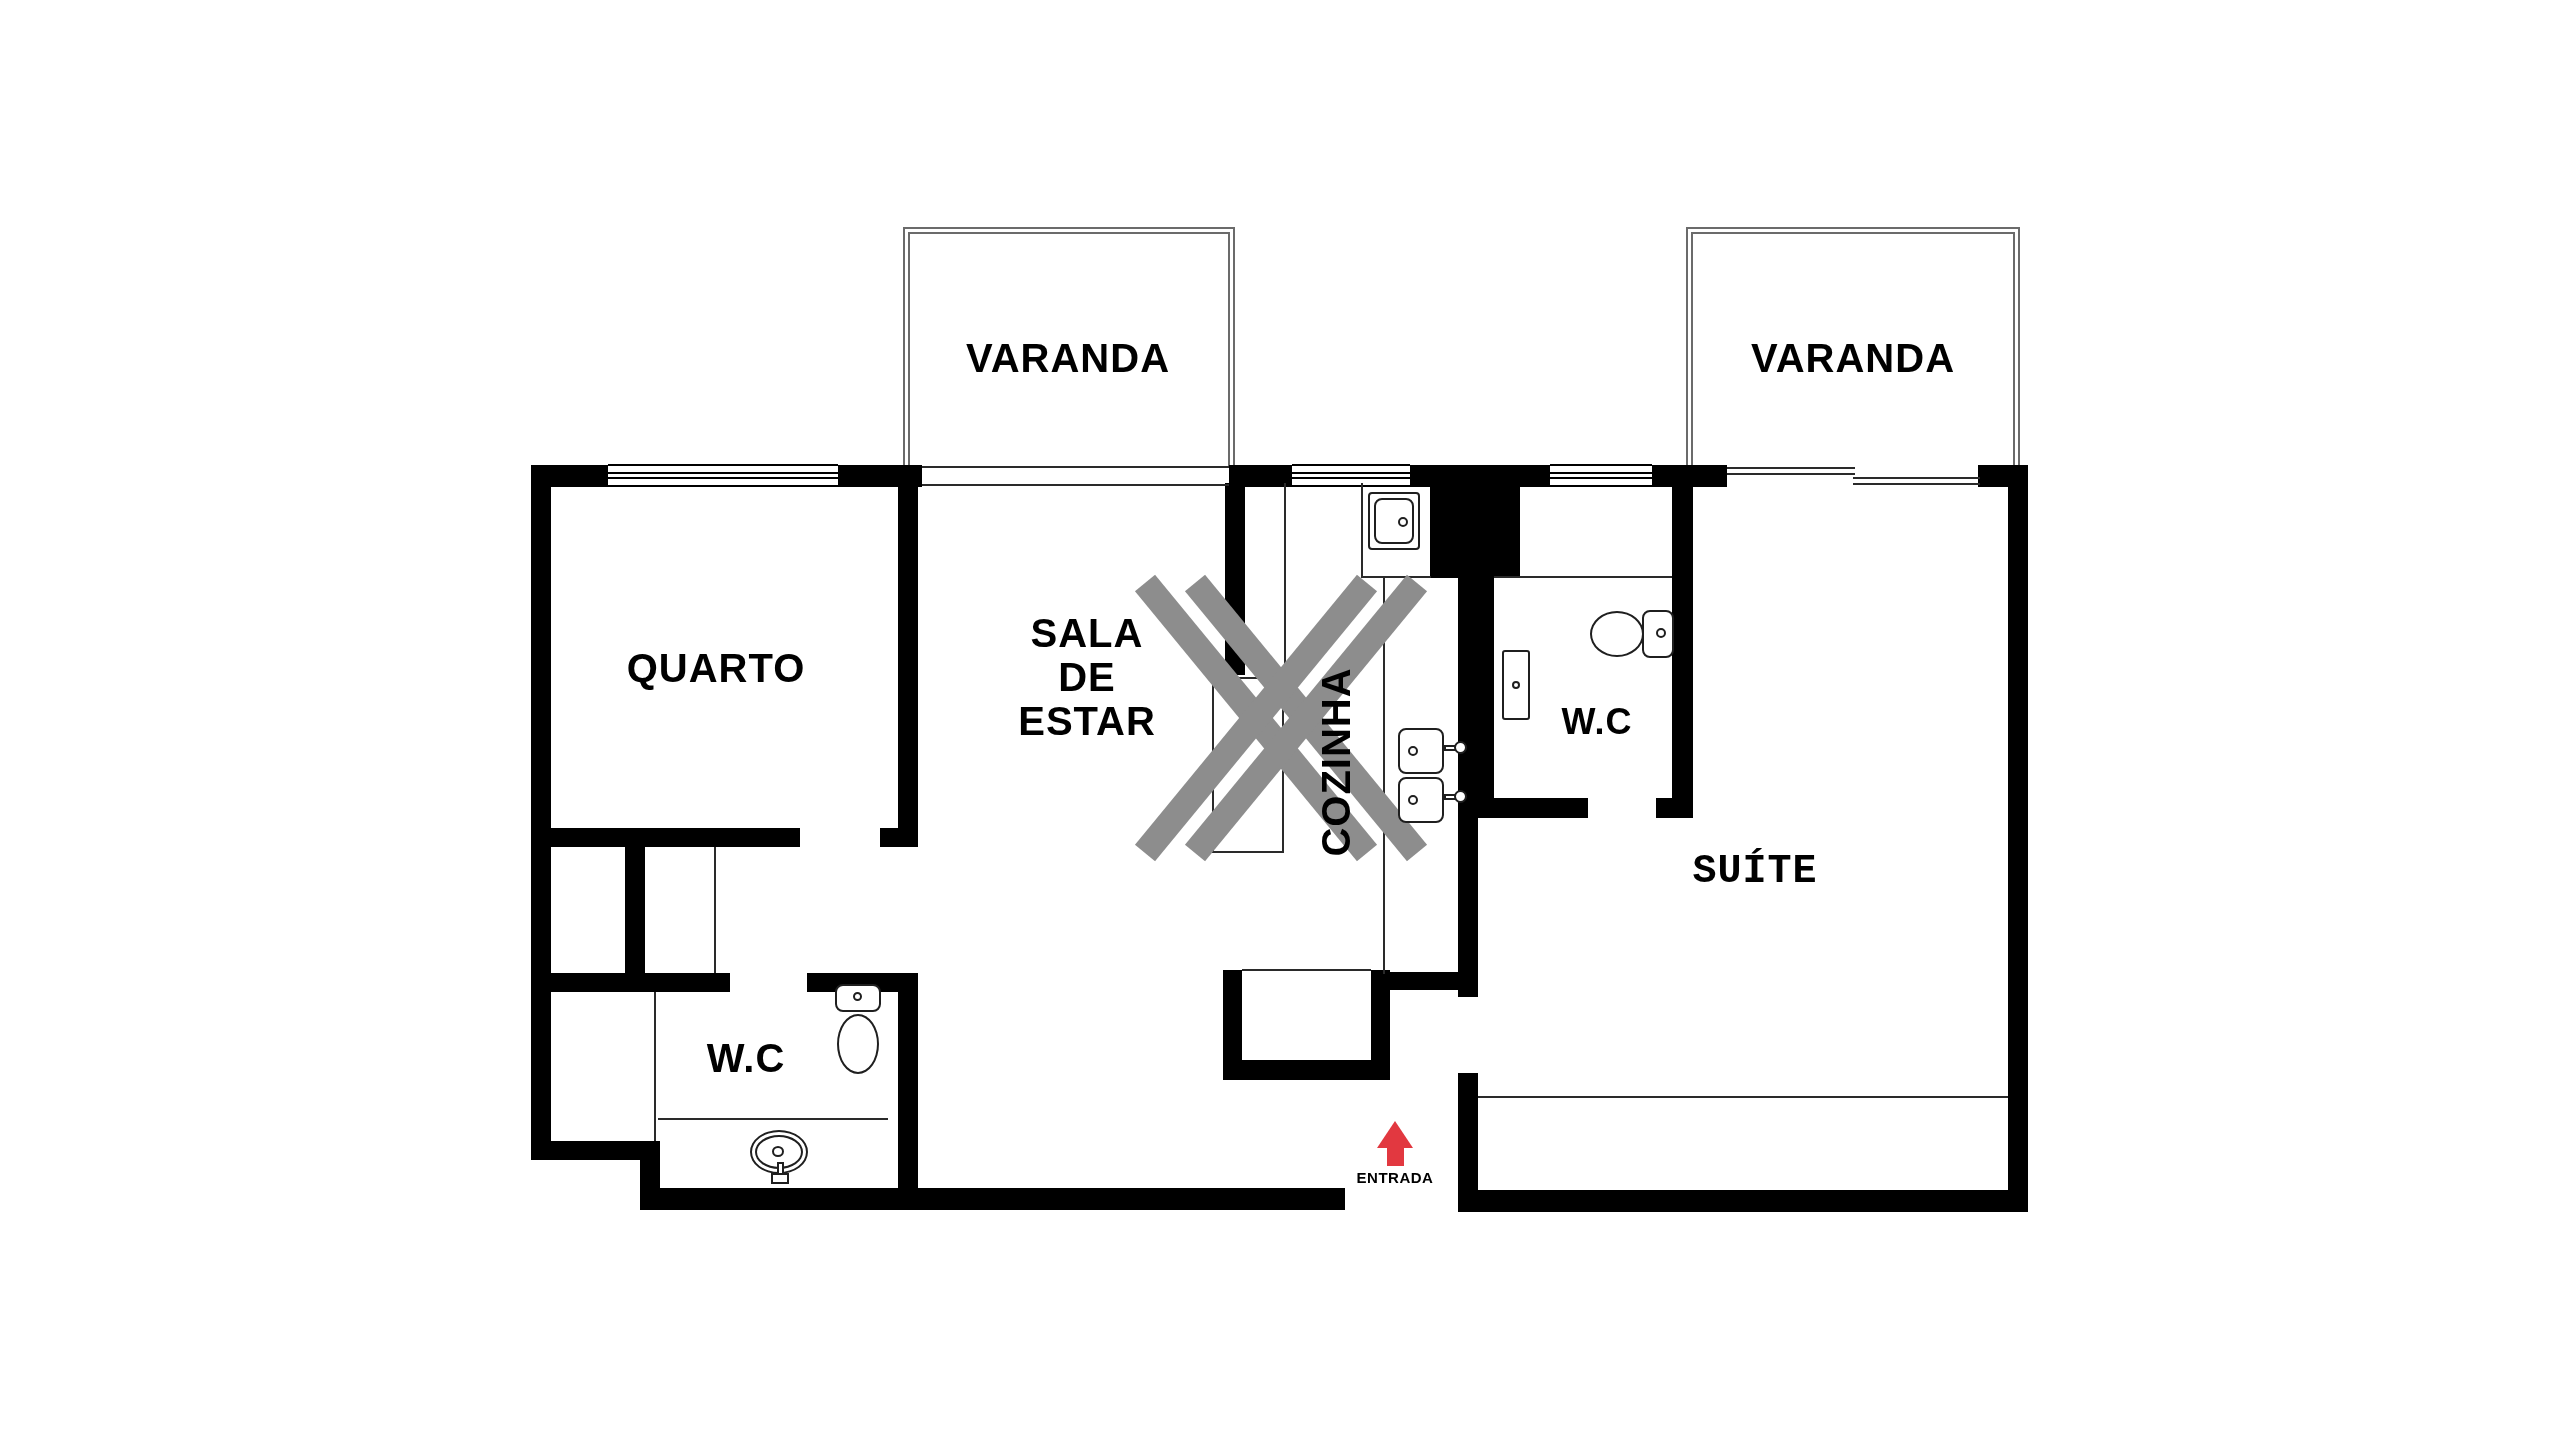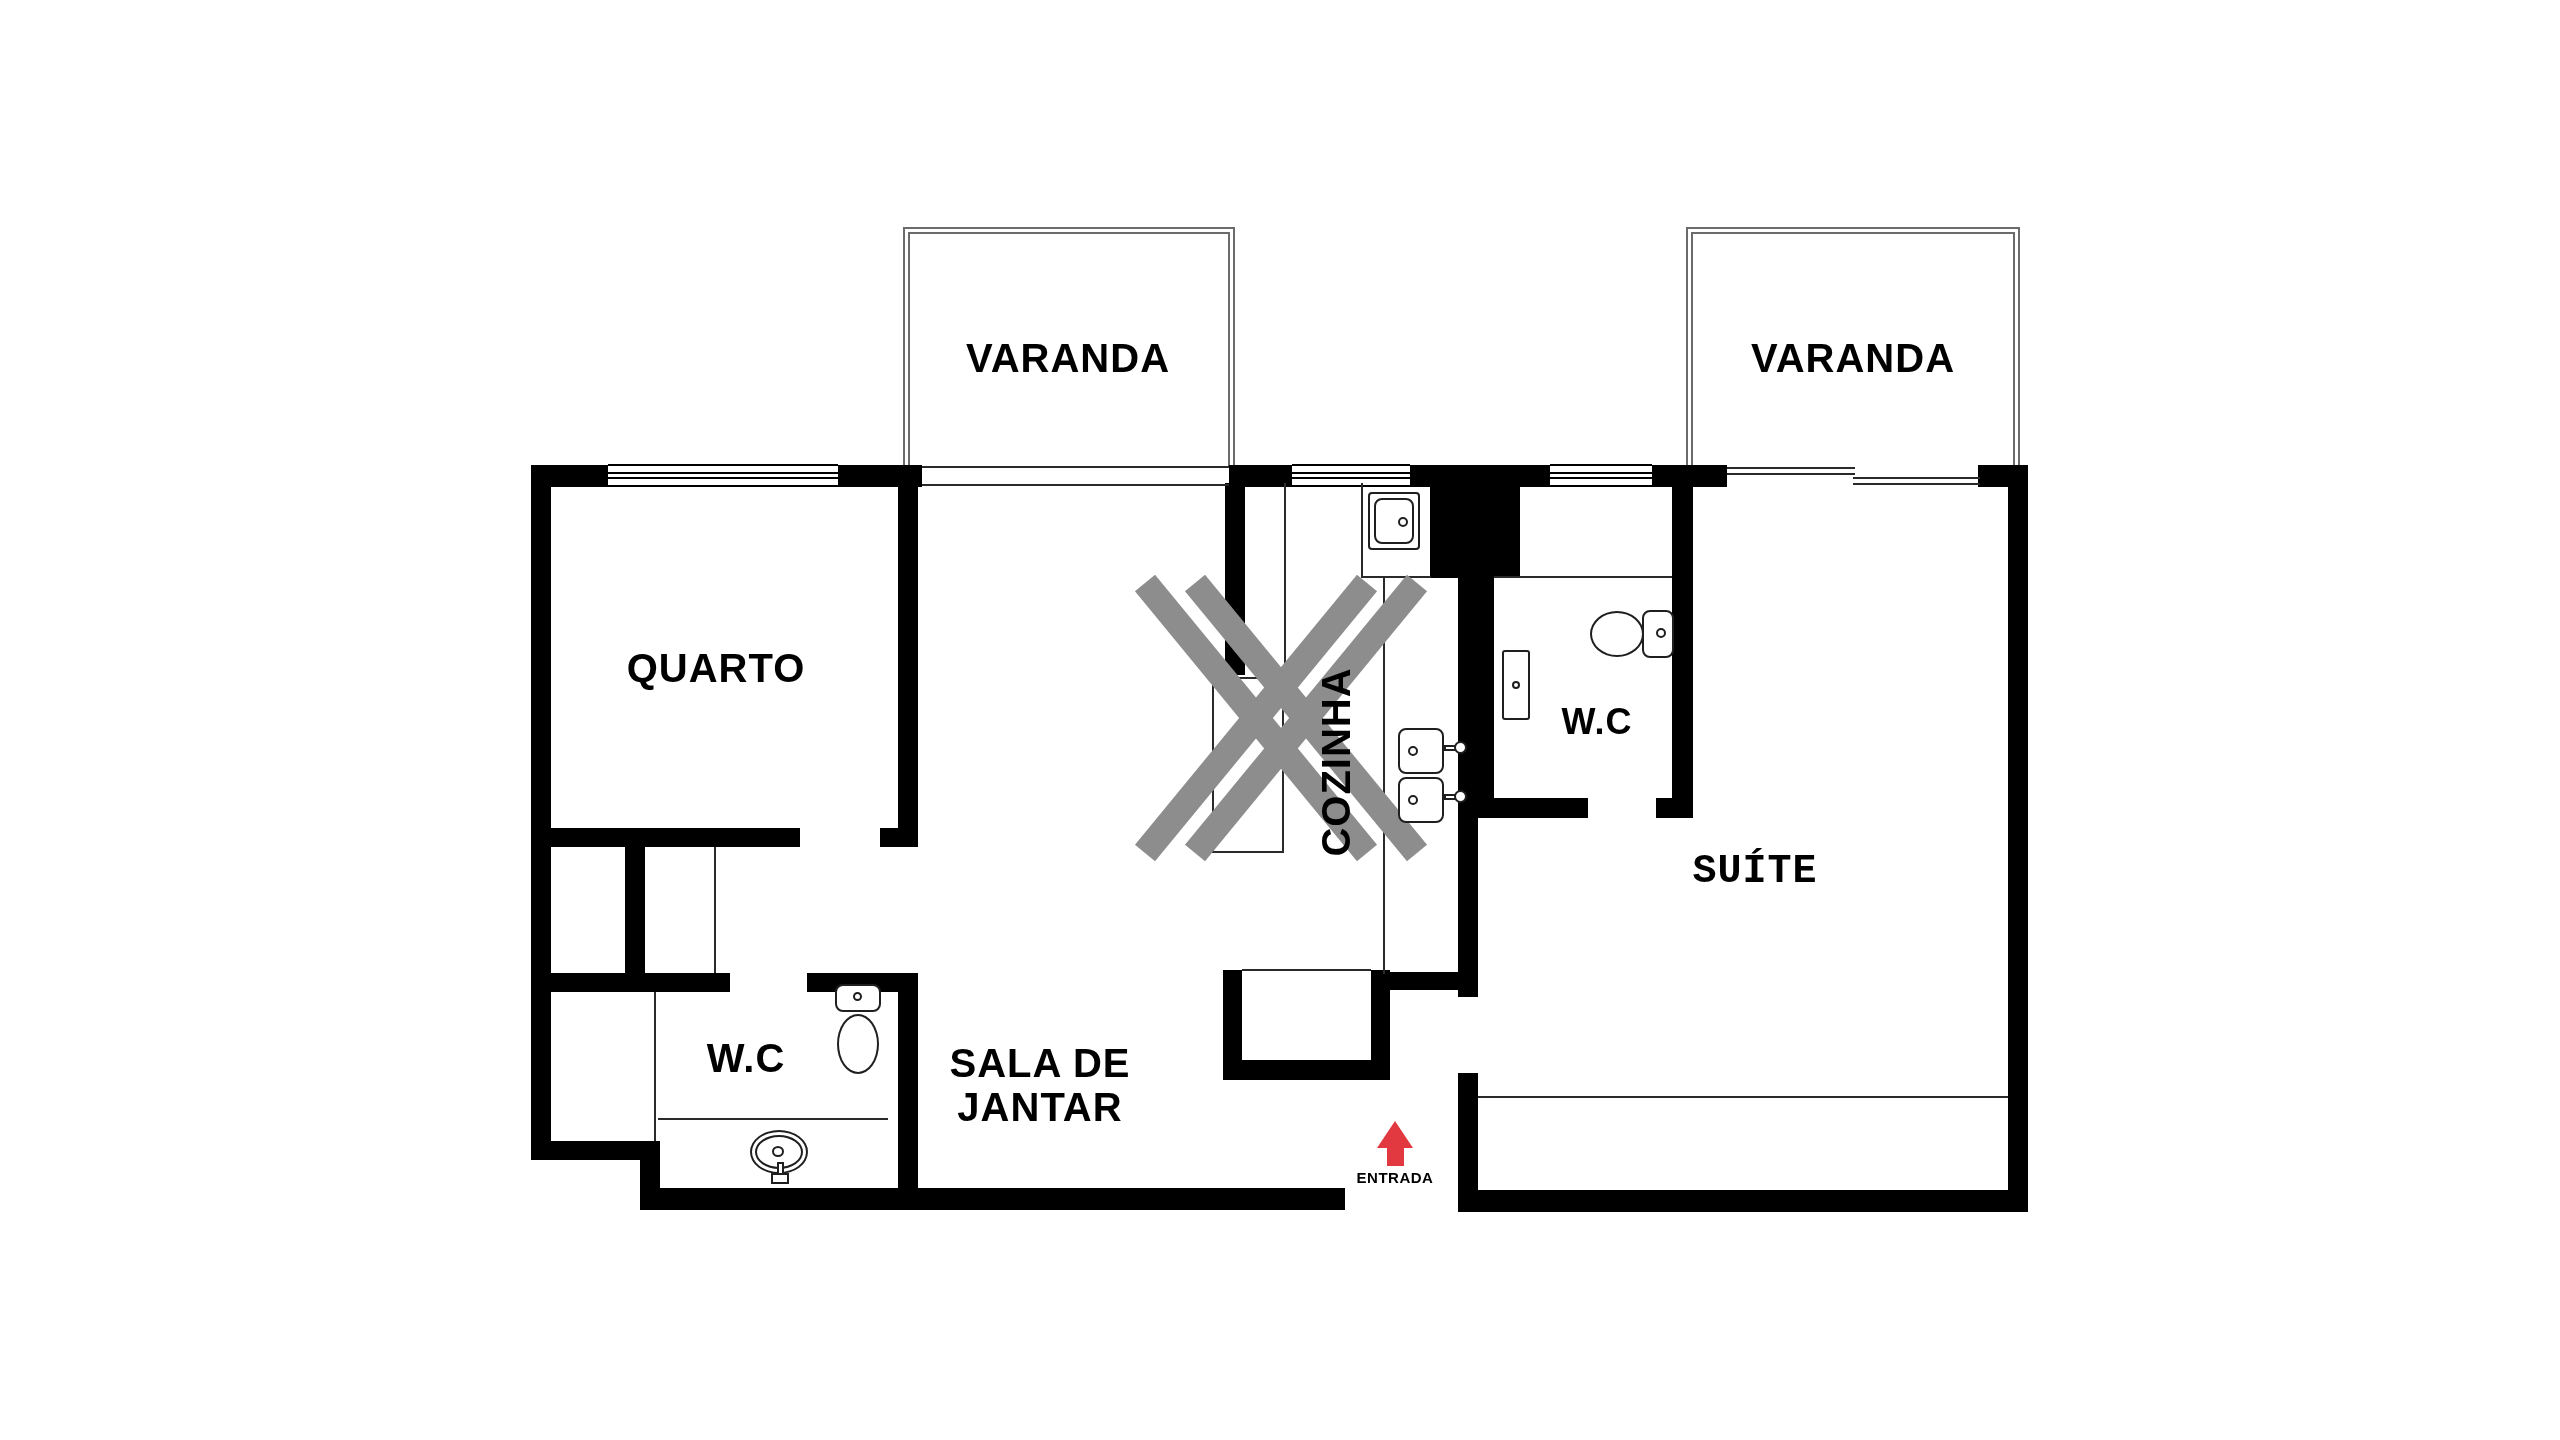--- a/index.html
+++ b/index.html
@@ -131,27 +131,28 @@
   <div class="fx" style="left:777px;top:1162px;width:7px;height:14px;"></div>
   <div class="fx" style="left:771px;top:1173px;width:18px;height:11px;"></div>
 
   <div class="arrow-head" style="left:1377px;top:1121px;"></div>
   <div class="arrow-stem" style="left:1387px;top:1148px;width:17px;height:18px;"></div>
 
   <div class="label" style="left:1068px;top:358px;">VARANDA</div>
   <div class="label" style="left:1853px;top:358px;">VARANDA</div>
   <div class="label" style="left:716px;top:668px;">QUARTO</div>
 
+  <div class="label" style="left:1087px;top:677px;">
+    <div>SALA</div>
+    <div>DE</div>
+    <div>ESTAR</div>
+  </div>
 
   <div class="label rot" style="left:1336px;top:762px;">COZINHA</div>
 
   <div class="label small" style="left:1597px;top:722px;">W.C</div>
   <div class="label" style="left:1755px;top:872px;font-family:Liberation Mono, monospace;">SUÍTE</div>
   <div class="label" style="left:746px;top:1058px;">W.C</div>
 
-  <div class="label" style="left:1040px;top:1085px;">
-    <div>SALA DE</div>
-    <div>JANTAR</div>
-  </div>
 
   <div class="label tiny" style="left:1395px;top:1178px;">ENTRADA</div>
 
 </div>
 
 </body></html>

